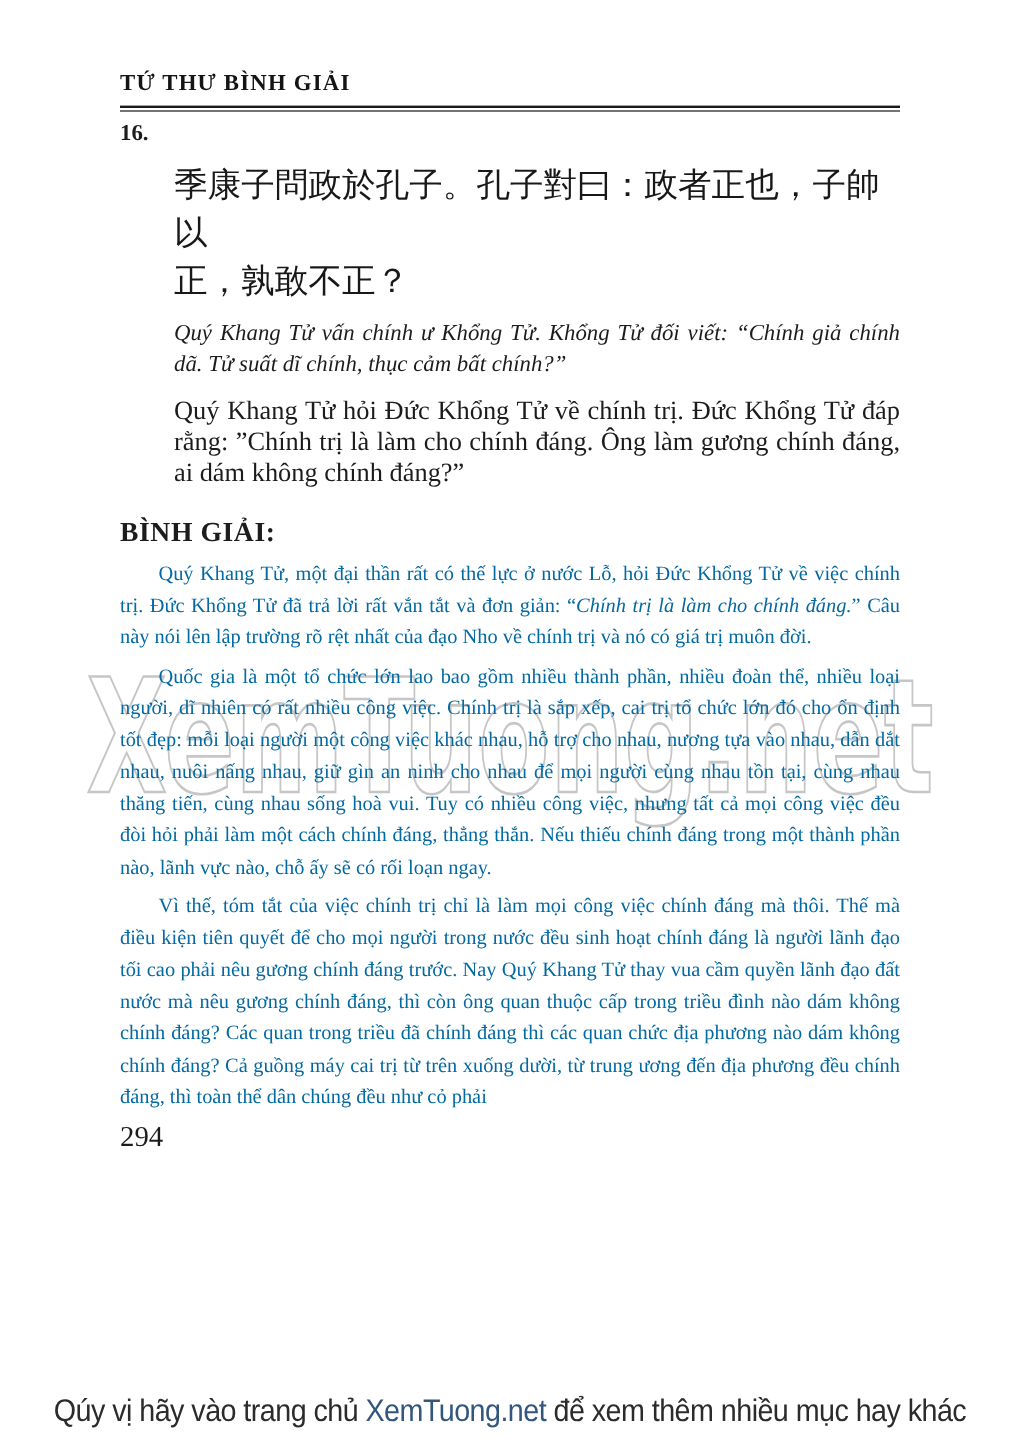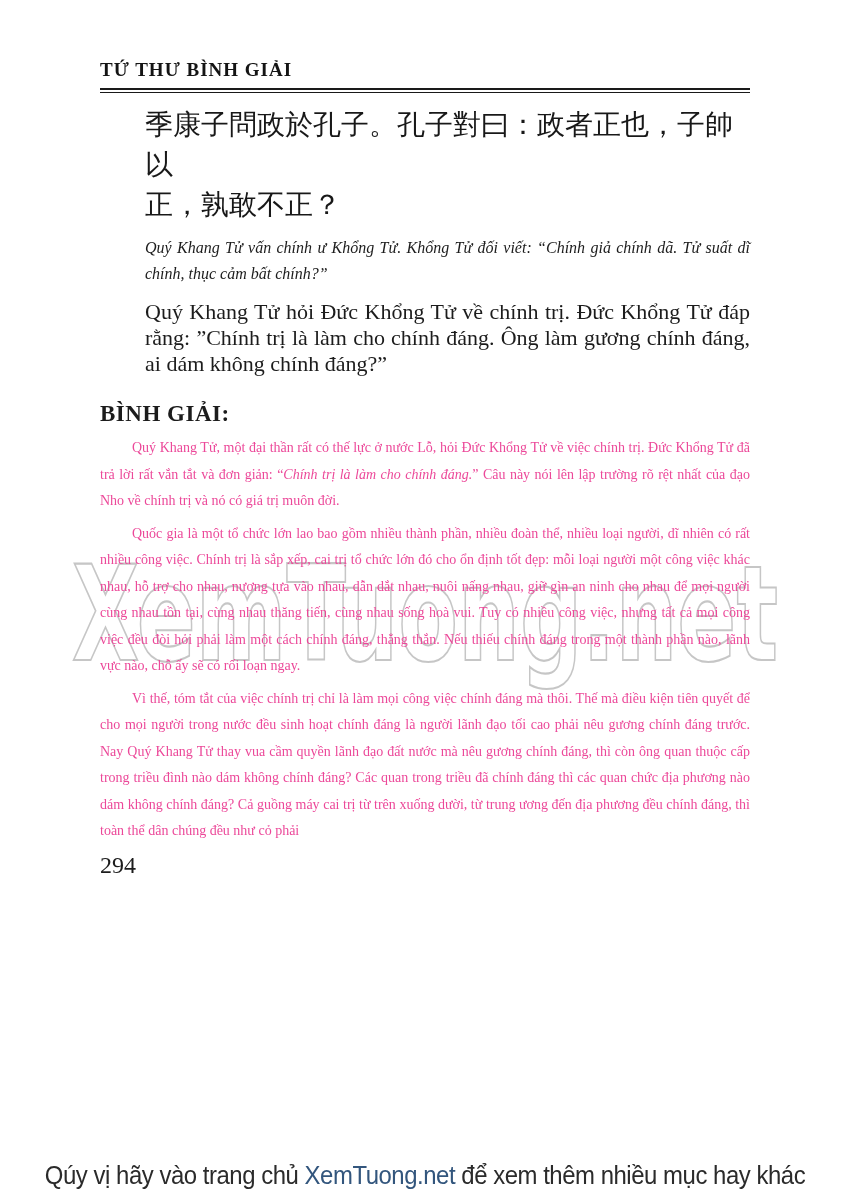--- a/index.html
+++ b/index.html
@@ -45,21 +45,21 @@
     font-size: 28px;
     line-height: 40px;
     white-space: pre-line;
     color: #181818;
     font-family: Liberation Mono, monospace;
   }
   .phienam {
     margin-top: 8px;
     margin-left: 45px;
     font-style: italic;
-    font-size: 16px;
+    font-size: 19px;
     line-height: 26px;
     text-align: justify;
   }
   .dich-heading {
     margin-top: 12px;
     font-size: 21px;
     font-weight: bold;
     font-style: italic;
     line-height: 28px;
   }
@@ -72,25 +72,25 @@
   }
   .binh-heading {
     margin-top: 22px;
     font-size: 23px;
     font-weight: bold;
     letter-spacing: 0.5px;
     line-height: 30px;
   }
   .para {
     margin-top: 6px;
-    font-size: 14px;
+    font-size: 17px;
     line-height: 26.5px;
     text-align: justify;
     text-indent: 32px;
-    color: #ec4899;
+    color: #0369a1;
   }
   .page-number {
     margin-top: 10px;
     font-size: 24px;
     font-weight: normal;
     line-height: 20px;
   }
   .watermark {
     position: absolute;
     left: 68px;
@@ -127,20 +127,21 @@
 <div class="page">
 
   <svg class="watermark" viewBox="0 0 714 182" xmlns="http://www.w3.org/2000/svg">
     <text x="357" y="122" text-anchor="middle" font-size="132" fill="none" stroke-width="2.2" textLength="706" lengthAdjust="spacingAndGlyphs" stroke="#bdbdbd">XemTuong.net</text>
   </svg>
 
   <div class="content">
     <div class="running-header">TỨ THƯ BÌNH GIẢI</div>
     <div class="header-rule"></div>
 
+    <div class="section-number">16.</div>
 
     <div class="hanvan">季康子問政於孔子。孔子對曰：政者正也，子帥以
 正，孰敢不正？</div>
 
     <div class="phienam">Quý Khang Tử vấn chính ư Khổng Tử. Khổng Tử đối viết: “Chính giả chính dã. Tử suất dĩ chính, thục cảm bất chính?”</div>
 
     <div class="dich-text">Quý Khang Tử hỏi Đức Khổng Tử về chính trị. Đức Khổng Tử đáp rằng: ”Chính trị là làm cho chính đáng. Ông làm gương chính đáng, ai dám không chính đáng?”</div>
 
     <div class="binh-heading">BÌNH GIẢI:</div>
 

